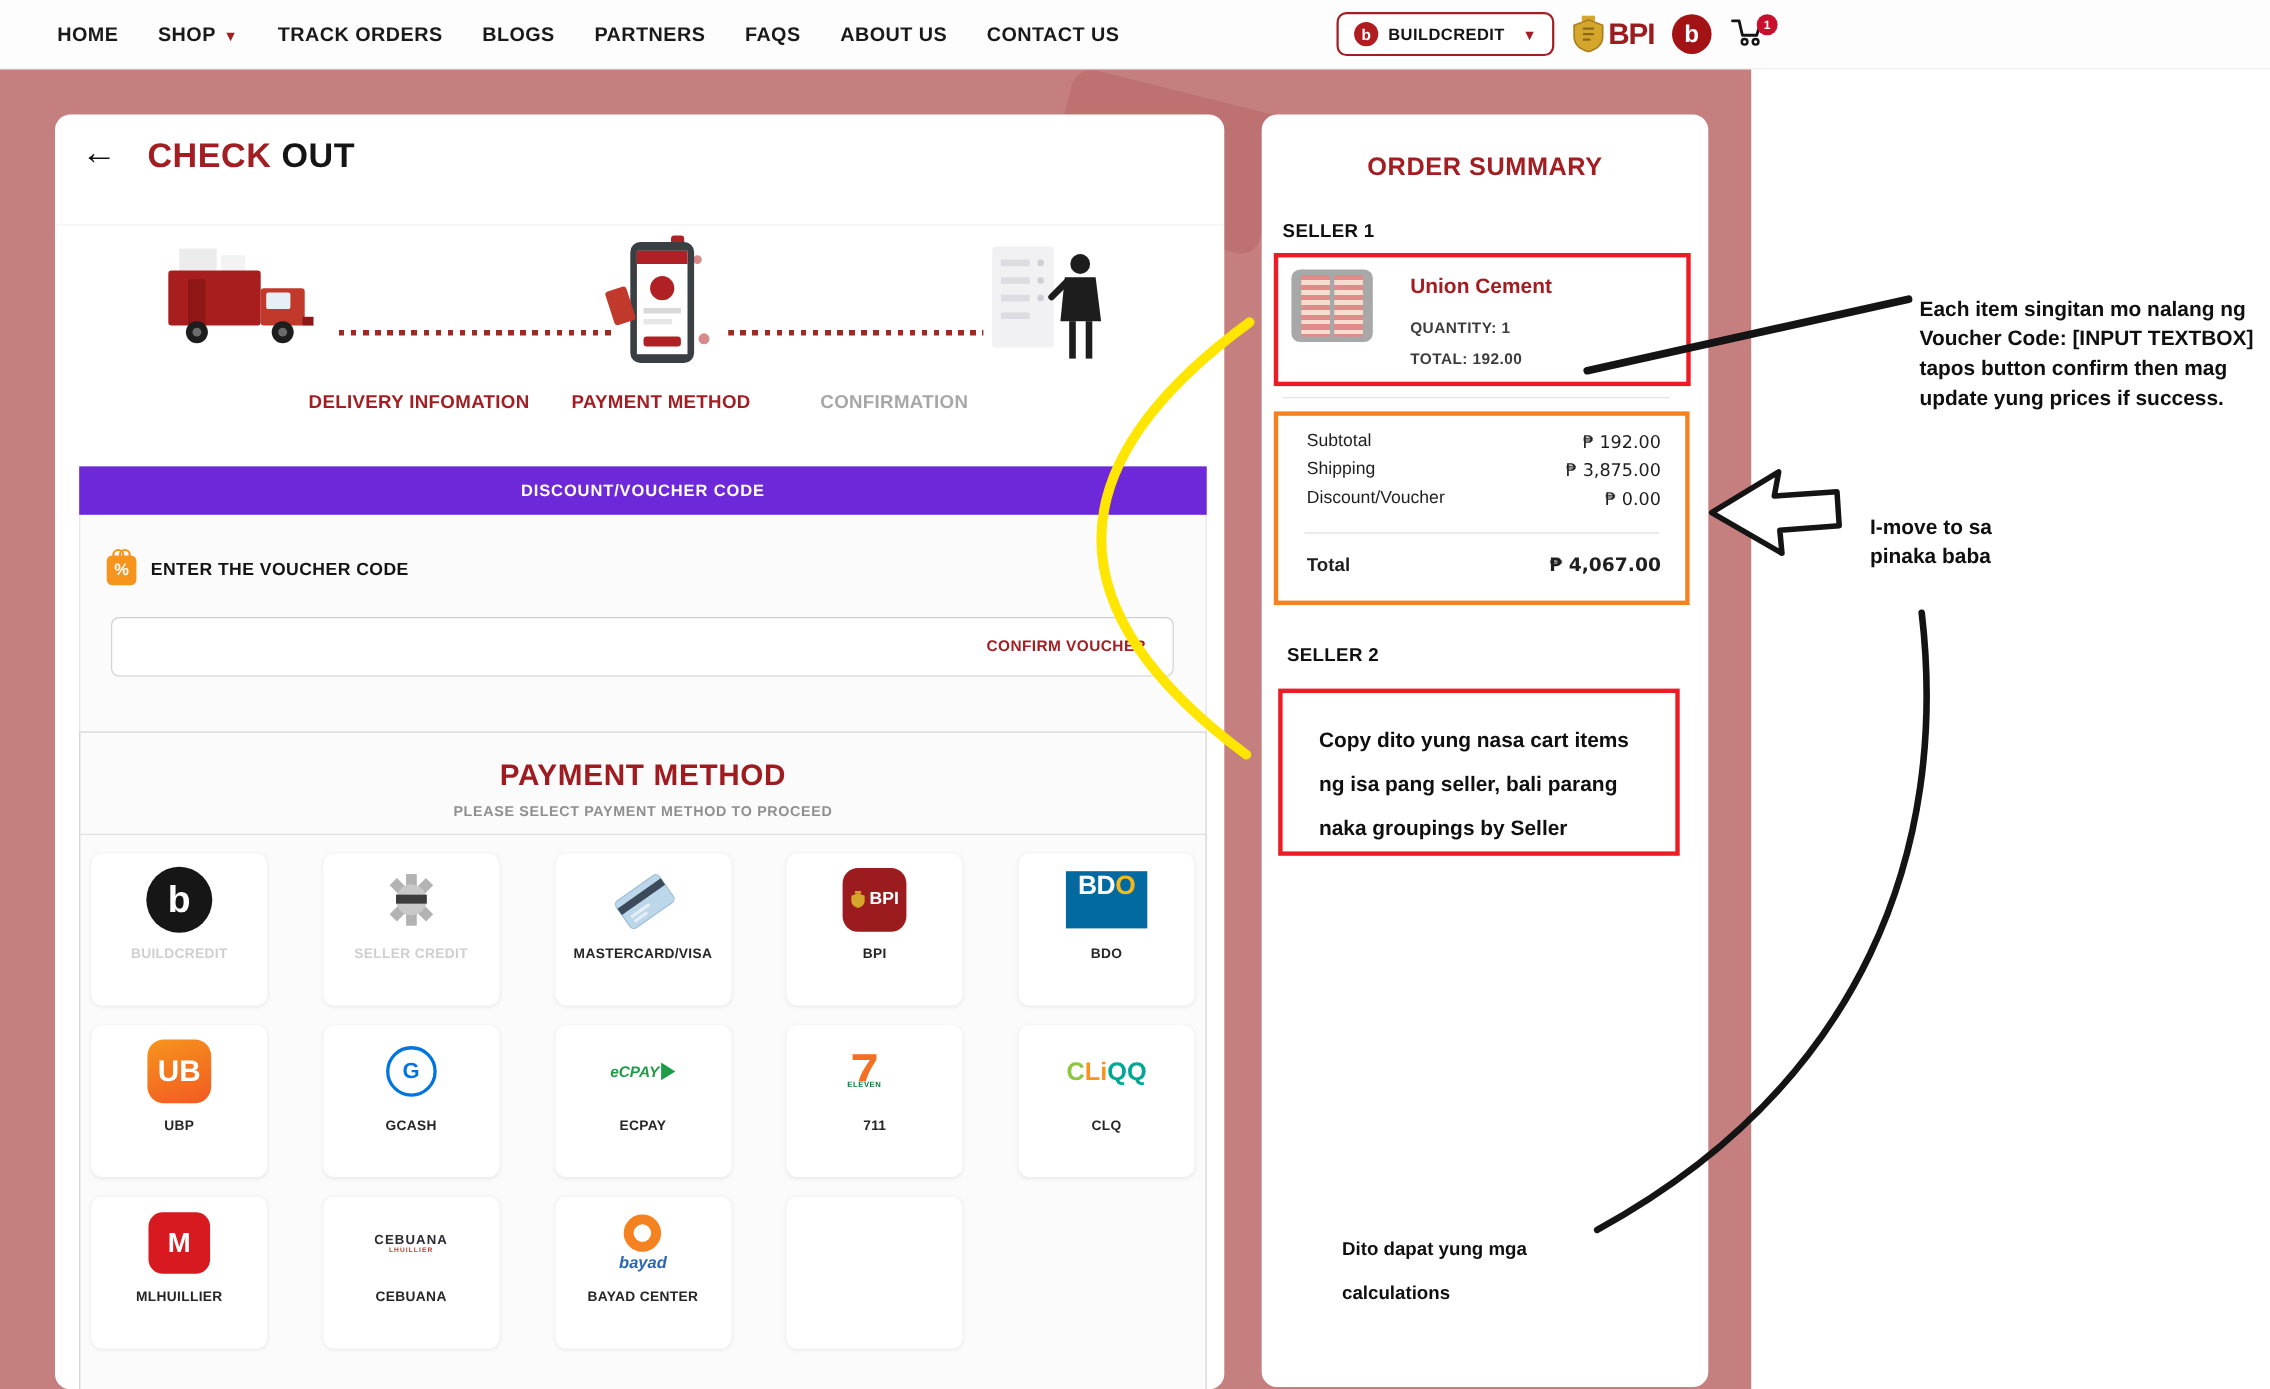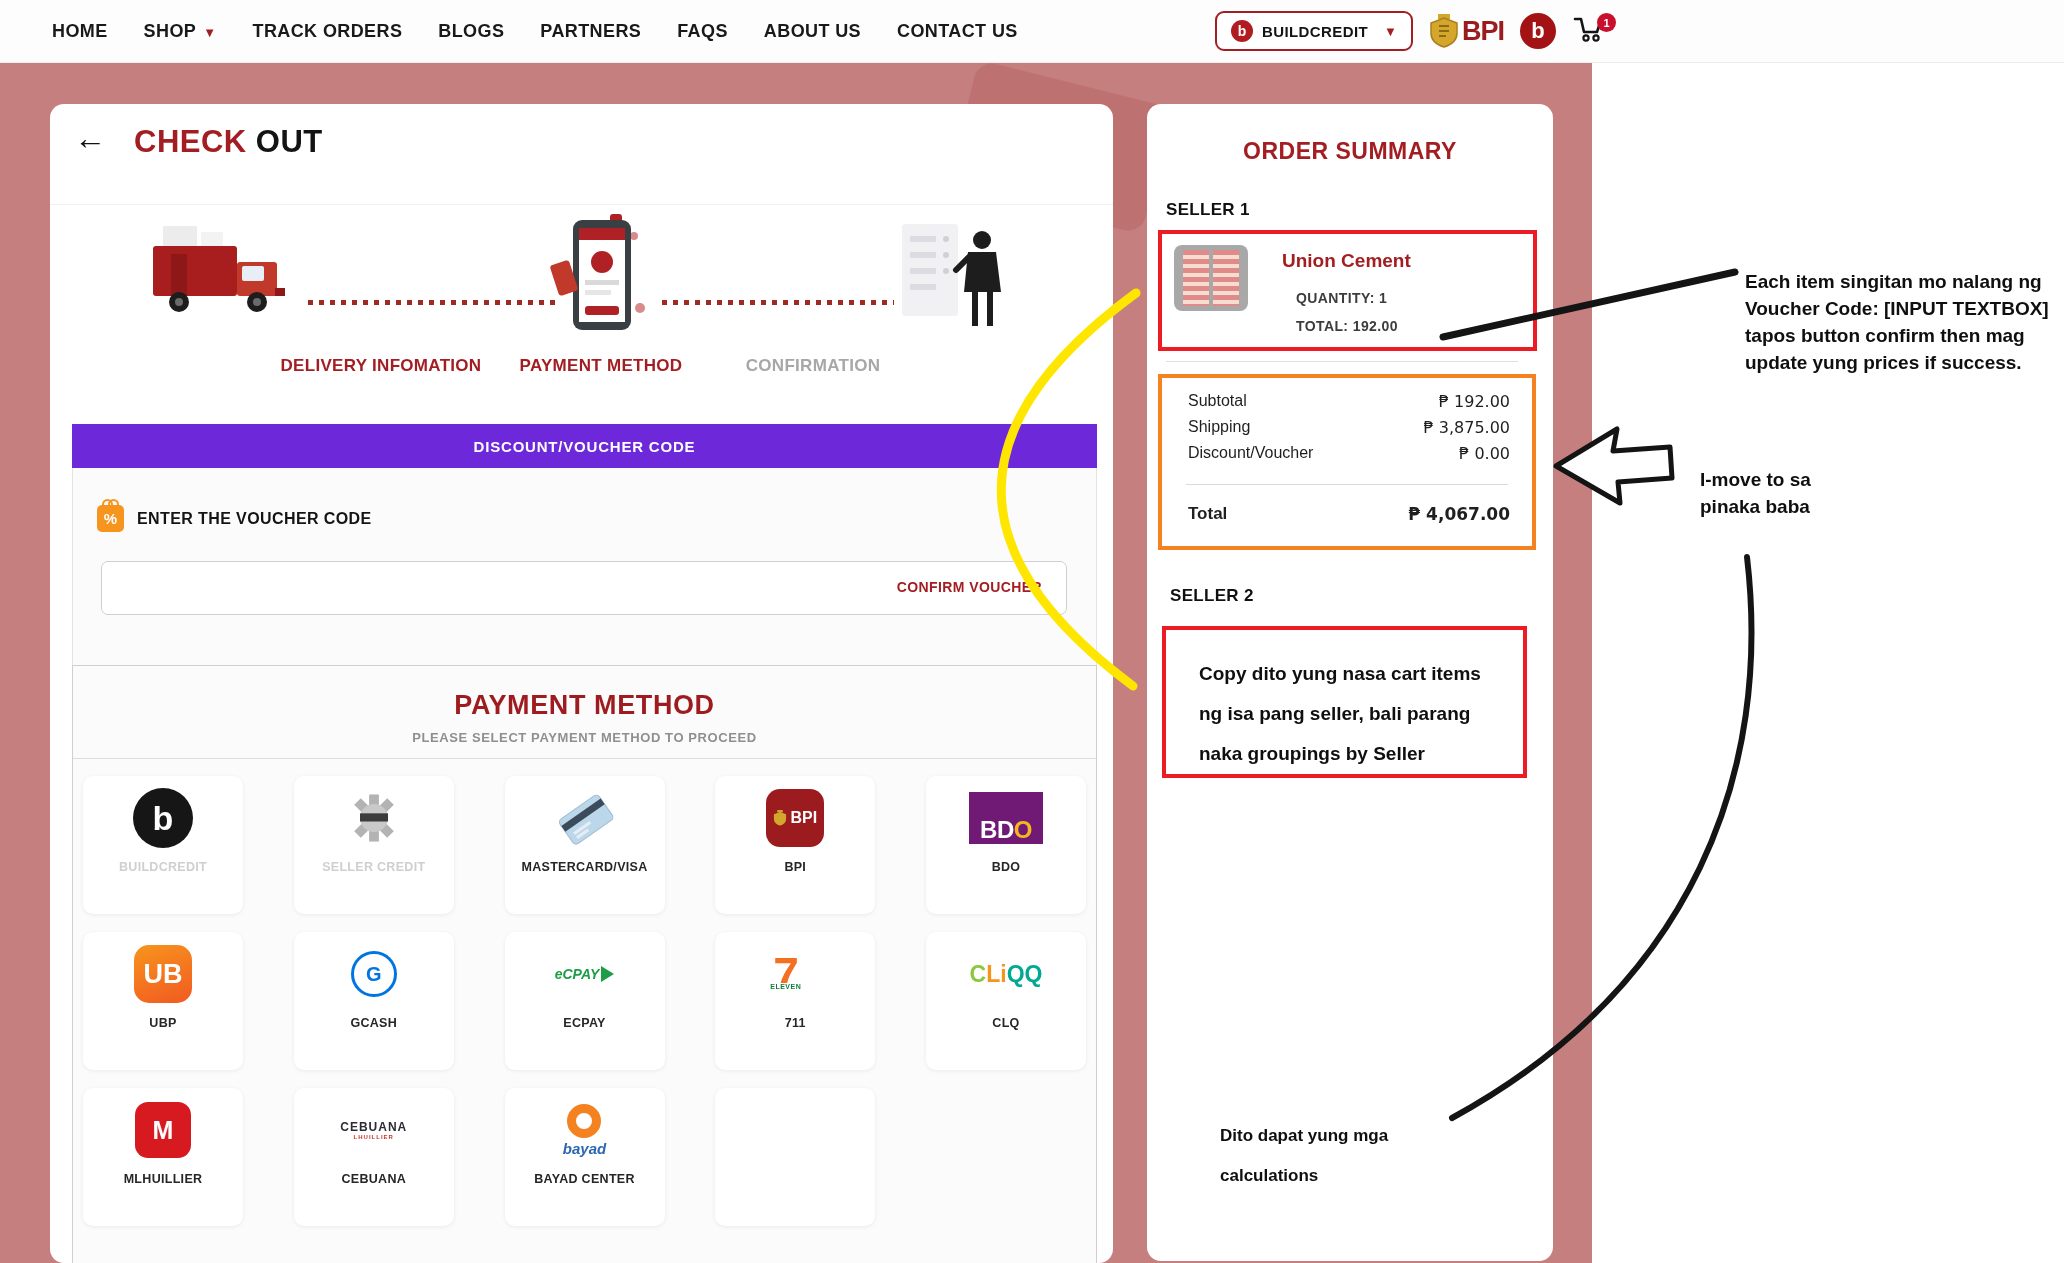--- a/index.html
+++ b/index.html
@@ -61,21 +61,21 @@
   .tile{width:160px;height:138px;background:#fff;border-radius:10px;box-shadow:0 1px 4px rgba(0,0,0,.07);
         display:flex;flex-direction:column;align-items:center;cursor:pointer;}
   .tile .ic{height:84px;display:flex;align-items:center;justify-content:center;}
   .tile .lb{font-size:12.5px;font-weight:700;letter-spacing:.3px;color:#262626;text-align:center;}
   .tile .lb.dis{color:#cfcfcf;}
   
   .ic-bc{width:60px;height:60px;border-radius:50%;background:#161616;color:#fff;font-weight:800;font-size:34px;
          display:flex;align-items:center;justify-content:center;}
   .ic-bpi{width:58px;height:58px;border-radius:14px;background:#9b1b1e;display:flex;align-items:center;justify-content:center;gap:3px;}
   .ic-bpi .t{color:#fff;font-weight:800;font-size:16px;}
-  .ic-bdo{width:74px;height:52px;background:#701a75;display:flex;align-items:flex-end;justify-content:center;
+  .ic-bdo{width:74px;height:52px;background:#0369a1;display:flex;align-items:flex-start;justify-content:center;
           font-weight:800;font-size:24px;color:#fff;letter-spacing:-.5px;}
   .ic-bdo .o{color:#f5b81c;}
   .ic-ubp{width:58px;height:58px;border-radius:15px;background:linear-gradient(160deg,#f7941d,#f15a22);
           display:flex;align-items:center;justify-content:center;color:#fff;font-weight:800;font-size:27px;}
   .ic-gcash{width:40px;height:40px;border-radius:50%;border:3px solid #0074e0;color:#0074e0;font-weight:800;font-size:20px;
             display:flex;align-items:center;justify-content:center;}
   .ic-ml{width:56px;height:56px;border-radius:13px;background:#d71920;color:#fff;font-weight:900;font-size:25px;
          display:flex;align-items:center;justify-content:center;}
   .ic-bayad{display:flex;flex-direction:column;align-items:center;}
   .ic-bayad .ring{width:16px;height:16px;border-radius:50%;border:9px solid #f58220;}
@@ -94,21 +94,21 @@
   
   .sum-title{left:0;top:34px;width:100%;text-align:center;font-size:23px;font-weight:800;letter-spacing:.5px;color:#a31e22;}
   .seller-h{font-size:17px;font-weight:800;color:#101010;letter-spacing:.3px;}
   .hl-red{border:4px solid #ed1c24;}
   .hl-orange{border:4px solid #f58220;}
   .item-img{left:12px;top:11px;width:74px;height:66px;background:#a8a8a8;border-radius:8px;overflow:hidden;}
   .item-img .stk{position:absolute;left:9px;top:5px;width:26px;height:56px;
        background:repeating-linear-gradient(180deg,#e08a8a 0 5px,#f6ddd0 5px 9px);}
   .item-img .stk2{left:39px;}
   .item-name{left:120px;top:16px;font-size:19px;font-weight:600;color:#a31e22;}
-  .item-line{left:134px;font-size:14px;font-weight:600;letter-spacing:.4px;color:#3c3c3c;}
+  .item-line{left:120px;font-size:14px;font-weight:600;letter-spacing:.4px;color:#3c3c3c;}
   .trow-l{left:26px;font-size:16px;color:#1f1f1f;}
   .trow-v{right:22px;font-size:16px;color:#1f1f1f;font-family:"DejaVu Sans",sans-serif;}
   .bold{font-weight:800;}
   .note{font-weight:800;color:#0f0f0f;font-size:19px;line-height:40px;}
   
   #overlay{left:0;top:0;width:2064px;height:1263px;z-index:50;pointer-events:none;}
   .ann-text{position:absolute;z-index:60;font-weight:800;color:#0f0f0f;font-size:19px;line-height:27px;}
 </style>
 </head>
 <body>

